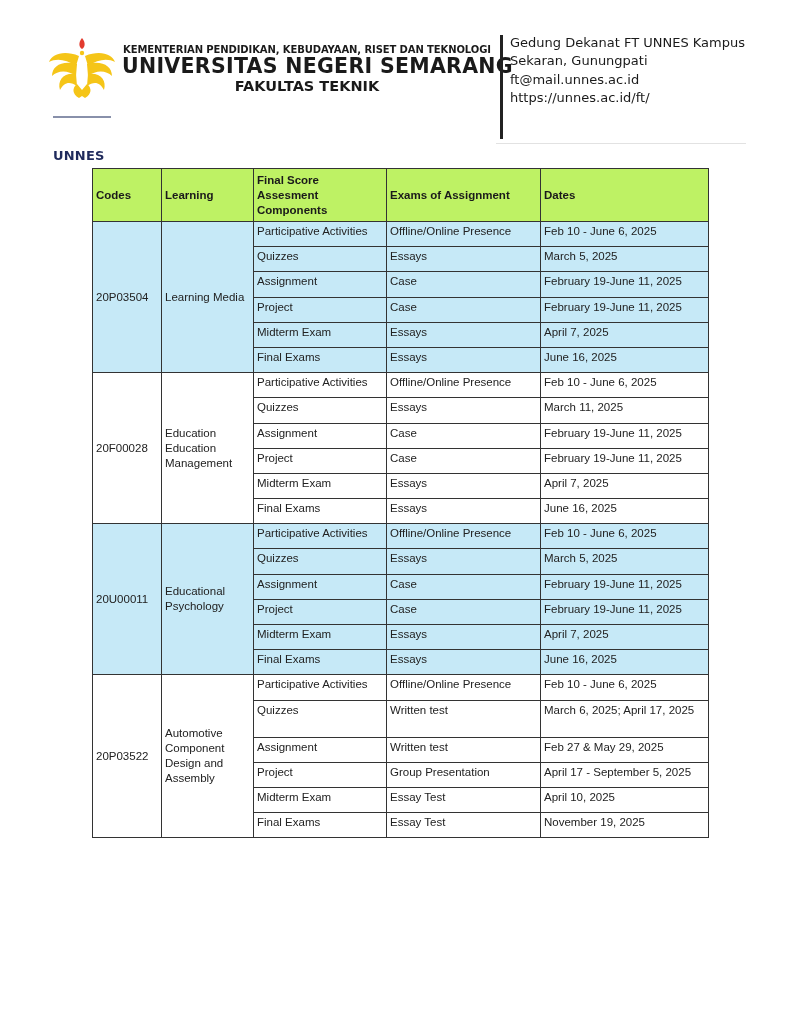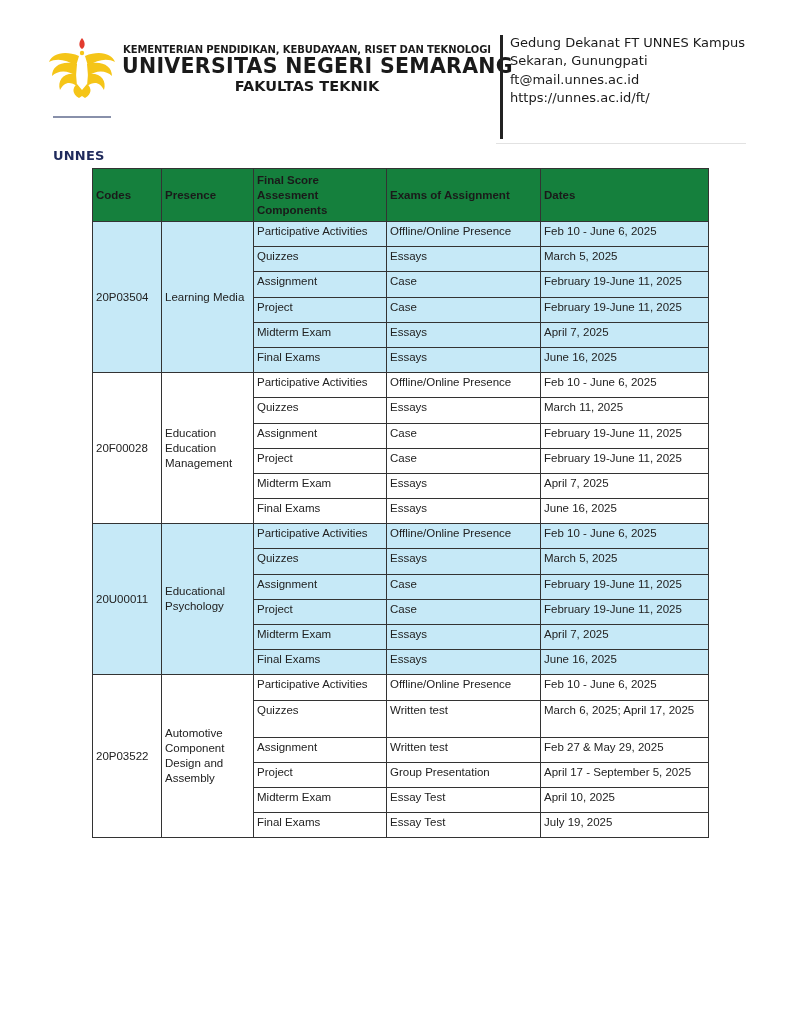--- a/index.html
+++ b/index.html
@@ -11,21 +11,21 @@
   .inst { position: absolute; left: 122px; top: 44px; width: 370px; text-align: center; font-family: "DejaVu Sans", sans-serif; }
   .inst .ministry { font-size: 10px; font-weight: bold; letter-spacing: -0.1px; white-space: nowrap; }
   .inst .univ { font-size: 20.5px; font-weight: bold; line-height: 22px; letter-spacing: 0.3px; white-space: nowrap; }
   .inst .faculty { font-size: 14.5px; font-weight: bold; line-height: 18px; }
   .vbar { position: absolute; left: 500px; top: 35px; width: 3px; height: 104px; background: #222; }
   .contact { position: absolute; left: 510px; top: 34px; font-family: "DejaVu Sans", sans-serif; font-size: 13px; line-height: 18.4px; color: #1a1a1a; }
   .hrule { position: absolute; left: 496px; top: 143px; width: 250px; height: 1px; background: #e2e2e2; }
 
   table { position: absolute; left: 92px; top: 168px; border-collapse: collapse; font-size: 11.5px; }
   th, td { border: 1px solid #333; padding: 2px 3px; text-align: left; vertical-align: top; }
-  th { background: #15803d; font-weight: bold; font-size: 11.5px; vertical-align: middle; height: 53px; line-height: 15px; color: #1a1a1a; }
+  th { background: #bef264; font-weight: bold; font-size: 11.5px; vertical-align: middle; height: 53px; line-height: 15px; color: #1a1a1a; }
   td { height: 25.2px; line-height: 15px; color: #222; }
   td.code, td.subj { vertical-align: middle; }
   tr.blue td { background: #c6e9f7; }
   tr.white td { background: #ffffff; }
   col.c1 { width: 69px; } col.c2 { width: 92px; } col.c3 { width: 133px; } col.c4 { width: 154px; } col.c5 { width: 168px; }
   td.tall { height: 37px; }
 </style>
 </head>
 <body>
 
@@ -64,21 +64,21 @@
   <colgroup>
       <col class="c1">
       <col class="c2">
       <col class="c3">
       <col class="c4">
       <col class="c5">
     </colgroup>
   <thead>
     <tr>
       <th>Codes</th>
-      <th>Presence</th>
+      <th>Learning</th>
       <th>Final Score Assesment Components</th>
       <th>Exams of Assignment</th>
       <th>Dates</th>
     </tr>
   </thead>
   <tbody id="tbody">
       <tr class="blue">
         <td class="code" rowspan="6">20P03504</td>
         <td class="subj" rowspan="6">Learning Media</td>
         <td>Participative Activities</td>
@@ -197,16 +197,16 @@
         <td>April 17 - September 5, 2025</td>
       </tr>
       <tr class="white">
         <td>Midterm Exam</td>
         <td>Essay Test</td>
         <td>April 10, 2025</td>
       </tr>
       <tr class="white">
         <td>Final Exams</td>
         <td>Essay Test</td>
-        <td>July 19, 2025</td>
+        <td>November 19, 2025</td>
       </tr>
     </tbody>
 </table>
 
 </body></html>

